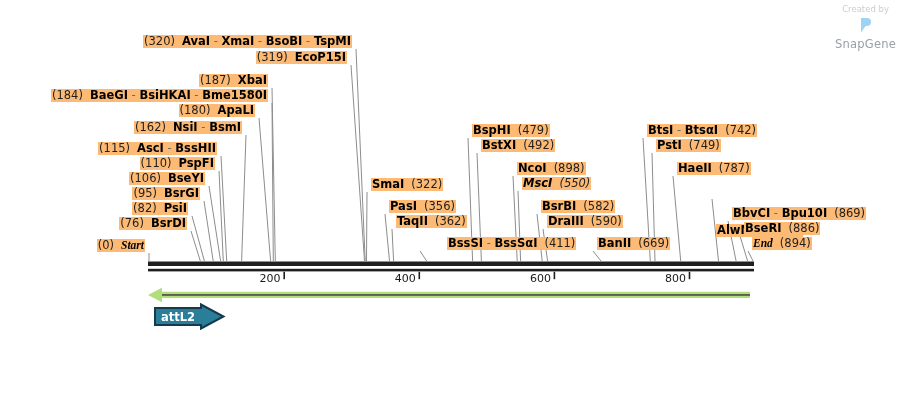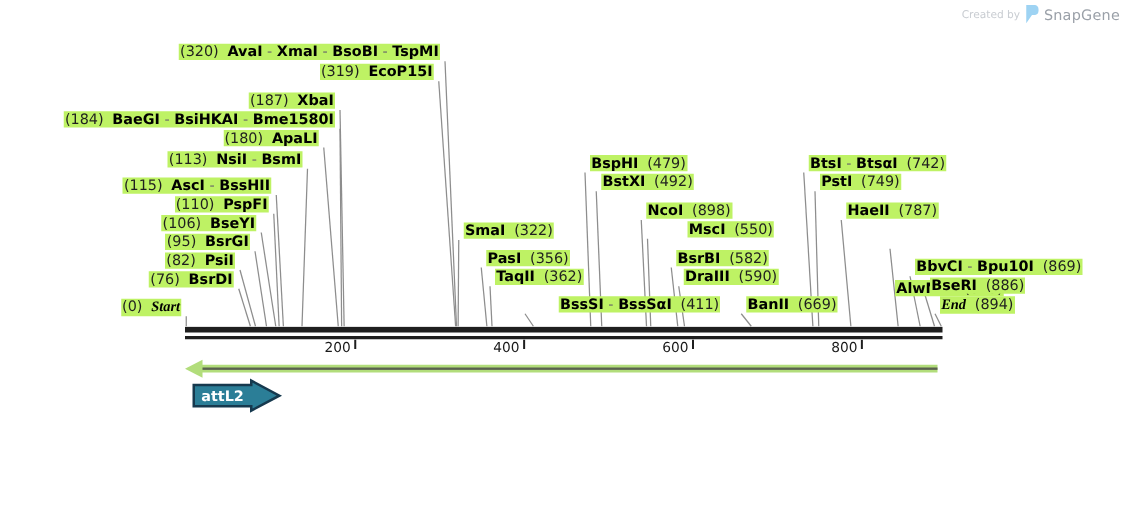--- a/index.html
+++ b/index.html
@@ -1,30 +1,30 @@
 <!DOCTYPE html>
 <html><head>
 <meta charset="utf-8">
 <style>
   html,body{margin:0;padding:0;background:#fff;}
   #page{position:relative;width:902px;height:408px;background:#ffffff;overflow:hidden;
         font-family:"DejaVu Sans",sans-serif;}
   #map-svg{position:absolute;left:0;top:0;}
   .site-label{position:absolute;white-space:nowrap;font-size:11.5px;line-height:13px;
-              color:#1f1f1f;background:#bef264;padding:0 1px;}
+              color:#1f1f1f;background:#fdba74;padding:0 1px;}
   .site-label .nm{font-weight:bold;color:#000000;}
   .site-label .sep{color:#6a6a6a;font-weight:normal;}
   .site-label .ps{color:#1f1f1f;font-weight:normal;}
   .site-label .ps.lead{margin-right:7px;}
   .site-label .ps.trail{margin-left:7px;}
   .site-label.it .nm{font-style:italic;font-family:Liberation Serif, serif;}
   .title-block{position:absolute;left:0;top:366px;width:902px;text-align:center;}
   .title{font-size:15.5px;font-weight:bold;color:#000;line-height:17px;}
   .bp{font-size:11.5px;color:#1a1a1a;line-height:13px;margin-top:1px;}
-  .watermark{position:absolute;top:4px;right:6px;display:flex;align-items:center;gap:4px;}
+  .watermark{position:absolute;top:4px;right:6px;display:flex;align-items:center;gap:4px;flex-direction:column;}
   .created{font-size:8.5px;color:#c9cdd2;}
   .brand{font-size:11.5px;color:#9aa0a8;font-weight:500;letter-spacing:0.2px;}
   svg text.ruler-num{font-family:"DejaVu Sans",sans-serif;font-size:11px;fill:#1a1a1a;}
   svg text.feat-txt{font-family:"DejaVu Sans",sans-serif;font-size:11.5px;font-weight:bold;fill:#ffffff;}
 </style>
 </head>
 <body>
 
 <div id="page">
 
@@ -85,36 +85,36 @@
     <polygon points="155,308 201,308 201,304.5 223.5,316.5 201,328.5 201,325 155,325" stroke-width="2" stroke-linejoin="miter" stroke="#16394e" fill="#2b7e97"></polygon>
     <text x="161" y="320.5" class="feat-txt">attL2</text>
   </svg>
 
   <div id="labels">
       <div class="site-label" style="top: 35px; right: 550px;"><span class="ps lead">(320)</span><span class="nm">AvaI</span><span class="sep"> - </span><span class="nm">XmaI</span><span class="sep"> - </span><span class="nm">BsoBI</span><span class="sep"> - </span><span class="nm">TspMI</span></div>
       <div class="site-label" style="top: 51px; right: 555px;"><span class="ps lead">(319)</span><span class="nm">EcoP15I</span></div>
       <div class="site-label" style="top: 74px; right: 634px;"><span class="ps lead">(187)</span><span class="nm">XbaI</span></div>
       <div class="site-label" style="top: 89px; right: 634px;"><span class="ps lead">(184)</span><span class="nm">BaeGI</span><span class="sep"> - </span><span class="nm">BsiHKAI</span><span class="sep"> - </span><span class="nm">Bme1580I</span></div>
       <div class="site-label" style="top: 104px; right: 647px;"><span class="ps lead">(180)</span><span class="nm">ApaLI</span></div>
-      <div class="site-label" style="top: 121px; right: 660px;"><span class="ps lead">(113)</span><span class="nm">NsiI</span><span class="sep"> - </span><span class="nm">BsmI</span></div>
+      <div class="site-label" style="top: 121px; right: 660px;"><span class="ps lead">(162)</span><span class="nm">NsiI</span><span class="sep"> - </span><span class="nm">BsmI</span></div>
       <div class="site-label" style="top: 142px; right: 685px;"><span class="ps lead">(115)</span><span class="nm">AscI</span><span class="sep"> - </span><span class="nm">BssHII</span></div>
       <div class="site-label" style="top: 157px; right: 687px;"><span class="ps lead">(110)</span><span class="nm">PspFI</span></div>
       <div class="site-label" style="top: 172px; right: 697px;"><span class="ps lead">(106)</span><span class="nm">BseYI</span></div>
       <div class="site-label" style="top: 187px; right: 702px;"><span class="ps lead">(95)</span><span class="nm">BsrGI</span></div>
       <div class="site-label" style="top: 202px; right: 714px;"><span class="ps lead">(82)</span><span class="nm">PsiI</span></div>
       <div class="site-label" style="top: 217px; right: 715px; margin-left: 24px;"><span class="ps lead">(76)</span><span class="nm">BsrDI</span></div>
       <div class="site-label it" style="top: 239px; right: 757px;"><span class="ps lead">(0)</span><span class="nm">Start</span></div>
       <div class="site-label" style="top: 178px; left: 371px;"><span class="nm">SmaI</span><span class="ps trail">(322)</span></div>
       <div class="site-label" style="top: 200px; left: 389px;"><span class="nm">PasI</span><span class="ps trail">(356)</span></div>
       <div class="site-label" style="top: 215px; left: 396px;"><span class="nm">TaqII</span><span class="ps trail">(362)</span></div>
       <div class="site-label" style="top: 237px; left: 447px;"><span class="nm">BssSI</span><span class="sep"> - </span><span class="nm">BssSαI</span><span class="ps trail">(411)</span></div>
       <div class="site-label" style="top: 124px; left: 472px;"><span class="nm">BspHI</span><span class="ps trail">(479)</span></div>
       <div class="site-label" style="top: 139px; left: 481px;"><span class="nm">BstXI</span><span class="ps trail">(492)</span></div>
       <div class="site-label" style="top: 162px; left: 517px;"><span class="nm">NcoI</span><span class="ps trail">(898)</span></div>
-      <div class="site-label" style="top: 177px; left: 550px;"><span class="nm">MscI</span><span class="ps trail">(550)</span></div>
+      <div class="site-label" style="top: 177px; left: 522px; font-style: italic;"><span class="nm">MscI</span><span class="ps trail">(550)</span></div>
       <div class="site-label" style="top: 200px; left: 541px;"><span class="nm">BsrBI</span><span class="ps trail">(582)</span></div>
       <div class="site-label" style="top: 215px; left: 547px;"><span class="nm">DraIII</span><span class="ps trail">(590)</span></div>
       <div class="site-label" style="top: 237px; left: 597px;"><span class="nm">BanII</span><span class="ps trail">(669)</span></div>
       <div class="site-label" style="top: 124px; left: 647px;"><span class="nm">BtsI</span><span class="sep"> - </span><span class="nm">BtsαI</span><span class="ps trail">(742)</span></div>
       <div class="site-label" style="top: 139px; left: 656px;"><span class="nm">PstI</span><span class="ps trail">(749)</span></div>
       <div class="site-label" style="top: 162px; left: 677px;"><span class="nm">HaeII</span><span class="ps trail">(787)</span></div>
       <div class="site-label" style="top: 185px; left: 716px; margin-top: 39px;"><span class="nm">AlwNI *</span><span class="ps trail">(843)</span></div>
       <div class="site-label" style="top: 207px; left: 732px;"><span class="nm">BbvCI</span><span class="sep"> - </span><span class="nm">Bpu10I</span><span class="ps trail">(869)</span></div>
       <div class="site-label" style="top: 222px; left: 744px;"><span class="nm">BseRI</span><span class="ps trail">(886)</span></div>
       <div class="site-label it" style="top: 237px; left: 752px;"><span class="nm">End</span><span class="ps trail">(894)</span></div>

